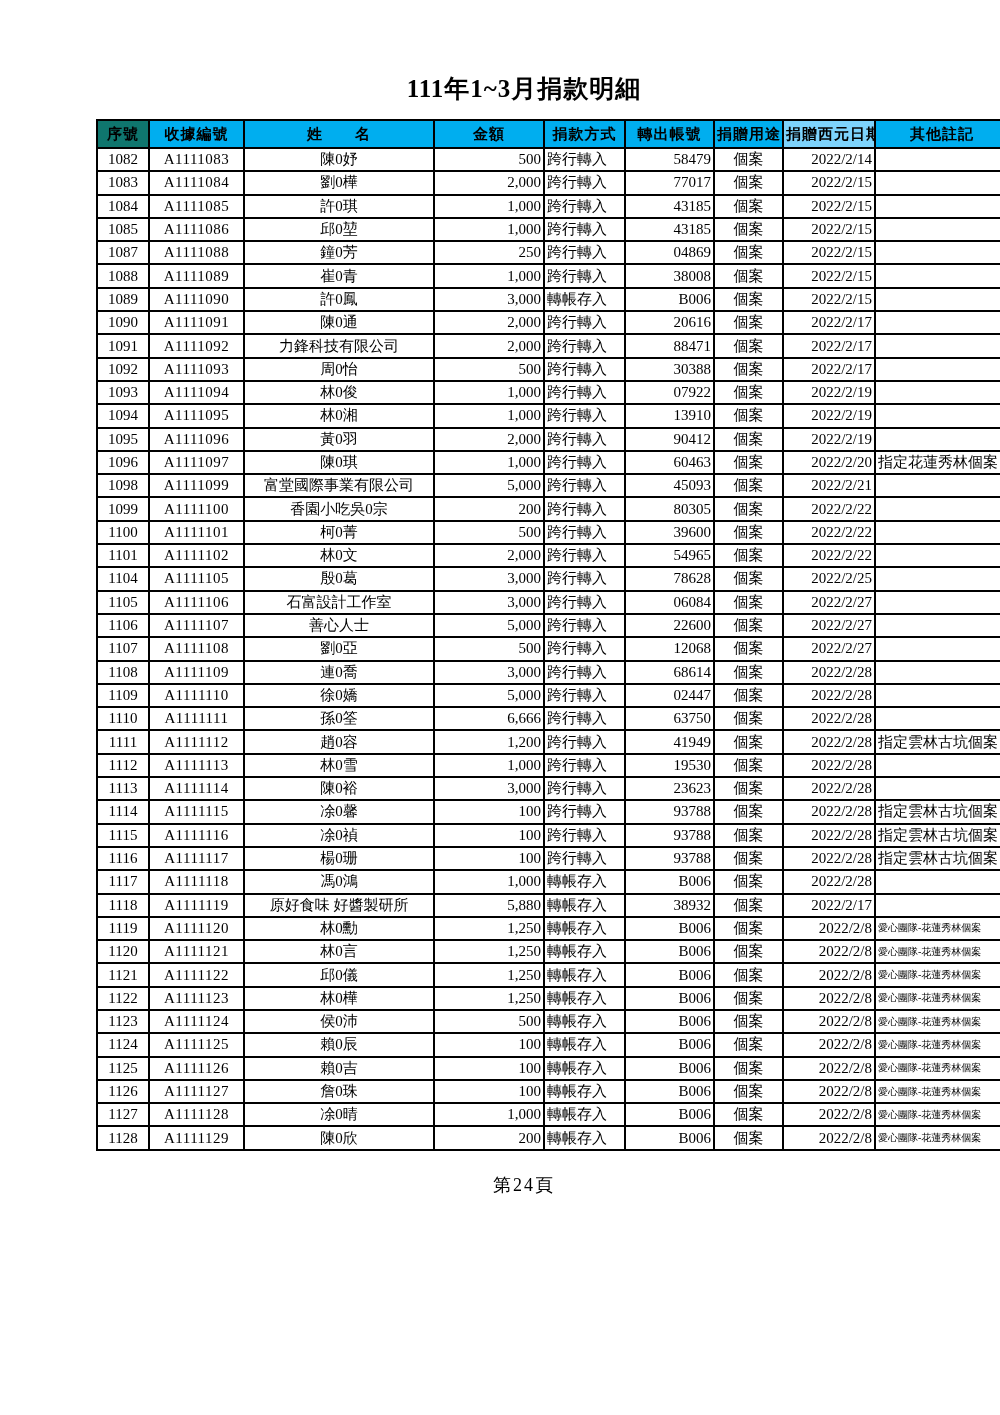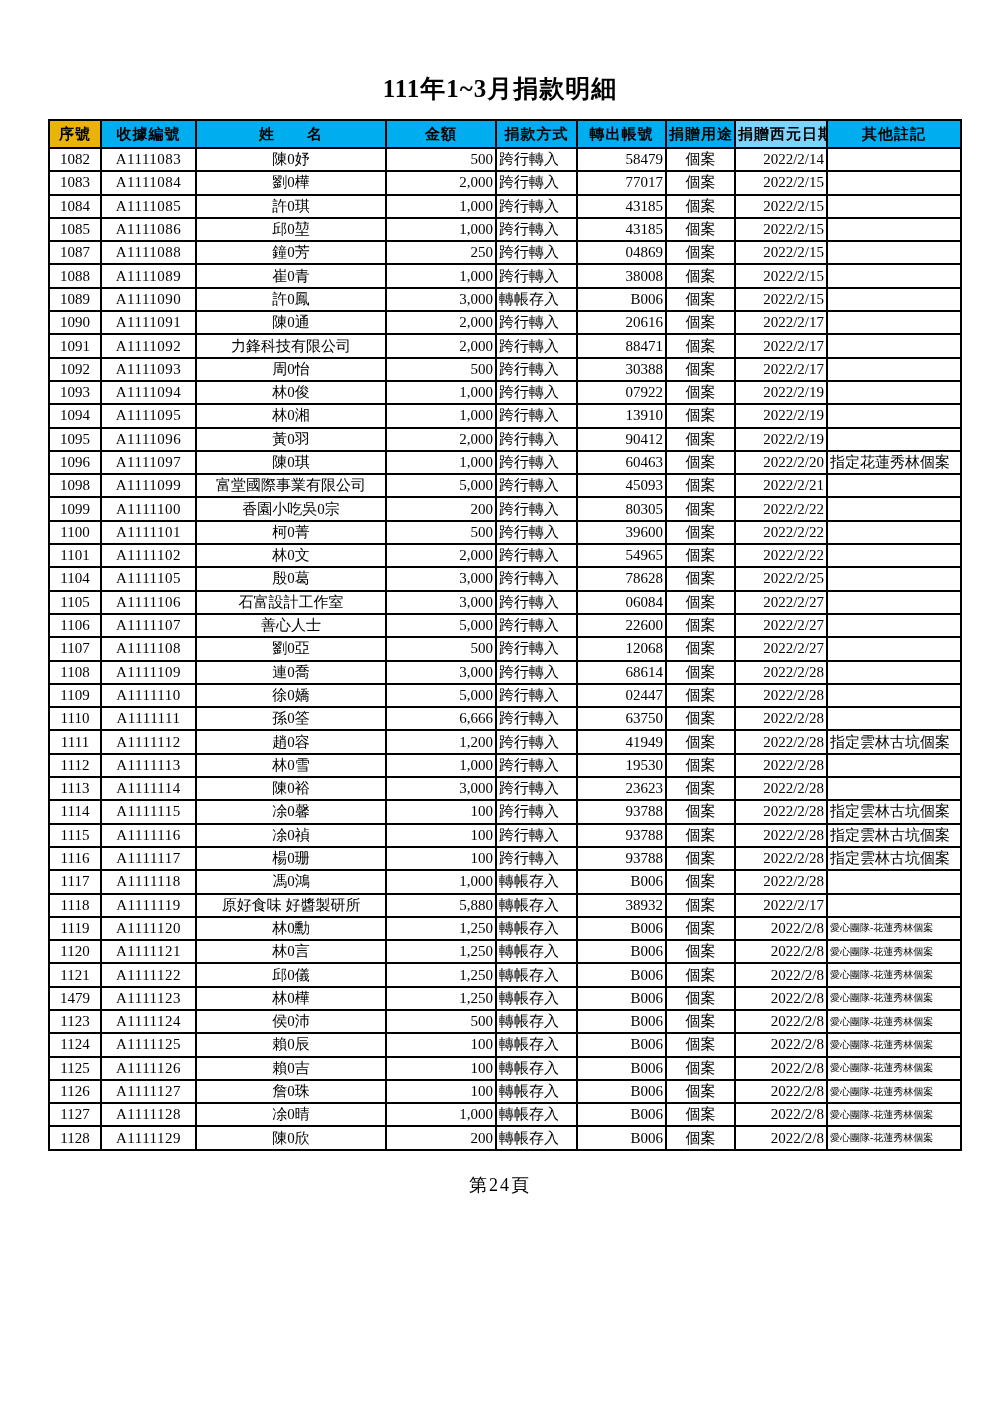--- a/index.html
+++ b/index.html
@@ -1,21 +1,21 @@
 <!DOCTYPE html>
 <html><head>
 <meta charset="utf-8">
 <style>
   html,body{margin:0;padding:0;}
   body{
     width:1000px;height:1415px;background:#ffffff;color:#000;
     font-family:"Liberation Serif","DejaVu Serif",serif;
     position:relative;
   }
-  .page{position:absolute;inset:0;}
+  .page{position:absolute;inset:0;padding-left:48px;}
   .title{
     text-align:center;font-size:25px;font-weight:bold;
     margin:0;padding-top:72px;letter-spacing:1px;
   }
   table.donations{
     border-collapse:collapse;table-layout:fixed;
     margin:14px 0 0 48px;width:912px;
   }
   table.donations th, table.donations td{
     border:2px solid #000;overflow:hidden;white-space:nowrap;
@@ -53,21 +53,21 @@
         <col style="width:190px">
       <col style="width:110px">
         <col style="width:81px">
         <col style="width:89px">
       <col style="width:69px">
         <col style="width:92px">
         <col style="width:134px">
     </colgroup>
     <thead>
         <tr>
-          <th style="background: #eab308;">序號</th>
+          <th style="background: #0f766e;">序號</th>
           <th style="background: rgb(0, 174, 239);">收據編號</th>
           <th style="background: rgb(0, 174, 239);">姓　　名</th>
           <th style="background: rgb(0, 174, 239);">金額</th>
           <th style="background: rgb(0, 174, 239);">捐款方式</th>
           <th style="background: rgb(0, 174, 239);">轉出帳號</th>
           <th style="background: rgb(0, 174, 239);">捐贈用途</th>
           <th style="background: #7dd3fc; margin-top: 24px;">捐贈西元日期</th>
           <th style="background: rgb(0, 174, 239);">其他註記</th>
         </tr>
       </thead>
@@ -462,21 +462,21 @@
           <td class="c1">A1111122</td>
           <td class="c2">邱0儀</td>
           <td class="c3">1,250</td>
           <td class="c4">轉帳存入</td>
           <td class="c5">B006</td>
           <td class="c6">個案</td>
           <td class="c7">2022/2/8</td>
           <td class="c8 note-small">愛心團隊-花蓮秀林個案</td>
         </tr>
         <tr>
-          <td class="c0">1479</td>
+          <td class="c0">1122</td>
           <td class="c1">A1111123</td>
           <td class="c2">林0樺</td>
           <td class="c3">1,250</td>
           <td class="c4">轉帳存入</td>
           <td class="c5">B006</td>
           <td class="c6">個案</td>
           <td class="c7">2022/2/8</td>
           <td class="c8 note-small">愛心團隊-花蓮秀林個案</td>
         </tr>
         <tr>

